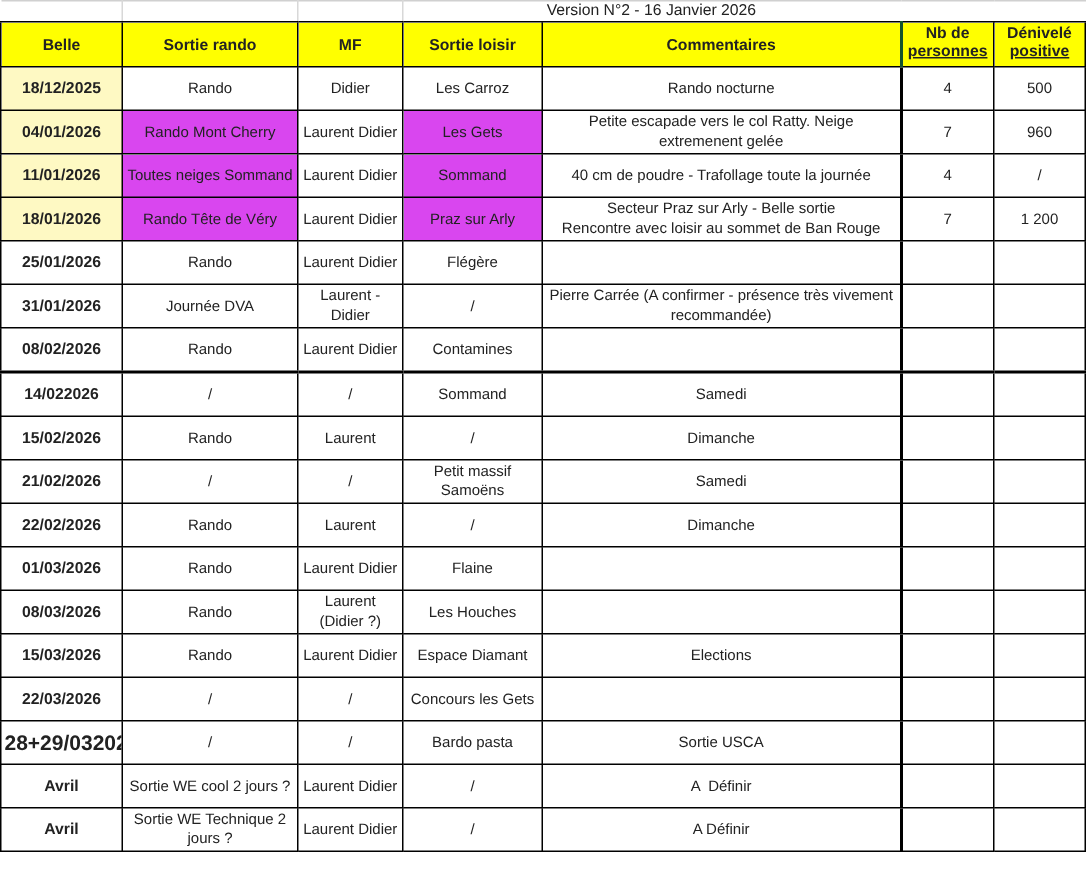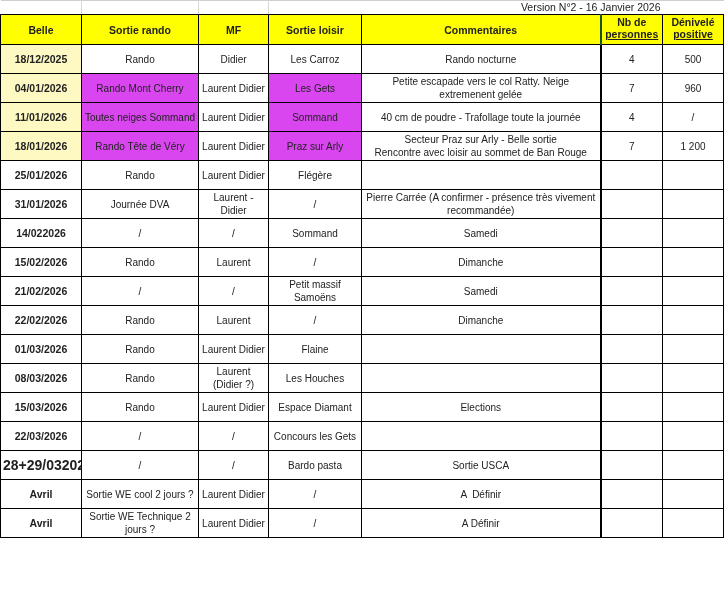--- a/index.html
+++ b/index.html
@@ -1,21 +1,21 @@
 <!DOCTYPE html>
 <html><head>
 <meta charset="utf-8">
 <style>
   html, body { margin: 0; padding: 0; background: #ffffff; }
   body { width: 724px; height: 596px; overflow: hidden; font-family: "Liberation Sans", "DejaVu Sans", sans-serif; }
   .sheet { position: relative; width: 724px; height: 596px; }
   table { border-collapse: collapse; table-layout: fixed; width: 723px; position: absolute; left: 0; top: 0; }
   td, th { padding: 0 2px; text-align: center; vertical-align: middle; font-size: 10px; color: #222; line-height: 13px; overflow: hidden; }
   .version-row td { height: 13px; font-size: 10.5px; border-bottom: 1px solid #000; border-top: 1px solid #d0d0d0; }
-  .version-row td.ver { text-align: right; padding-left: 2px; }
+  .version-row td.ver { text-align: center; padding-left: 2px; }
   .version-row td.grid { border-right: 1px solid #d8d8d8; }
   .hdr th { background: #ffff00; height: 28px; font-weight: bold; font-size: 10.5px; border: 1px solid #000; line-height: 12px; }
   .hdr th.thickL { border-left: 2px solid #14532d; }
   .hdr th.multi { overflow: hidden; vertical-align: top; padding-top: 1px; }
   .hdr th.multi span { display:block; }
   tbody tr.data td { height: 28px; border: 1px solid #000; }
   tbody tr.data td.date { background: #ffffff; font-weight: bold; font-size: 10.5px; }
   tbody tr.data td.date.green { background: #fef9c3; }
   tbody tr.data td.peach { background: #d946ef; }
   tbody tr.data td.thickL { border-left: 2px solid #000; }
@@ -119,20 +119,29 @@
       <td class="date">31/01/2026</td>
       <td>Journée DVA</td>
       <td>Laurent - Didier</td>
       <td>/</td>
       <td>Pierre Carrée (A confirmer - présence très vivement recommandée)</td>
       <td class="thickL"></td>
       <td></td>
     </tr>
 
 
+    <tr class="data thickB">
+      <td class="date">08/02/2026</td>
+      <td>Rando</td>
+      <td>Laurent Didier</td>
+      <td>Contamines</td>
+      <td></td>
+      <td class="thickL"></td>
+      <td></td>
+    </tr>
 
     <tr class="data">
       <td class="date">14/022026</td>
       <td>/</td>
       <td>/</td>
       <td>Sommand</td>
       <td>Samedi</td>
       <td class="thickL"></td>
       <td></td>
     </tr>

